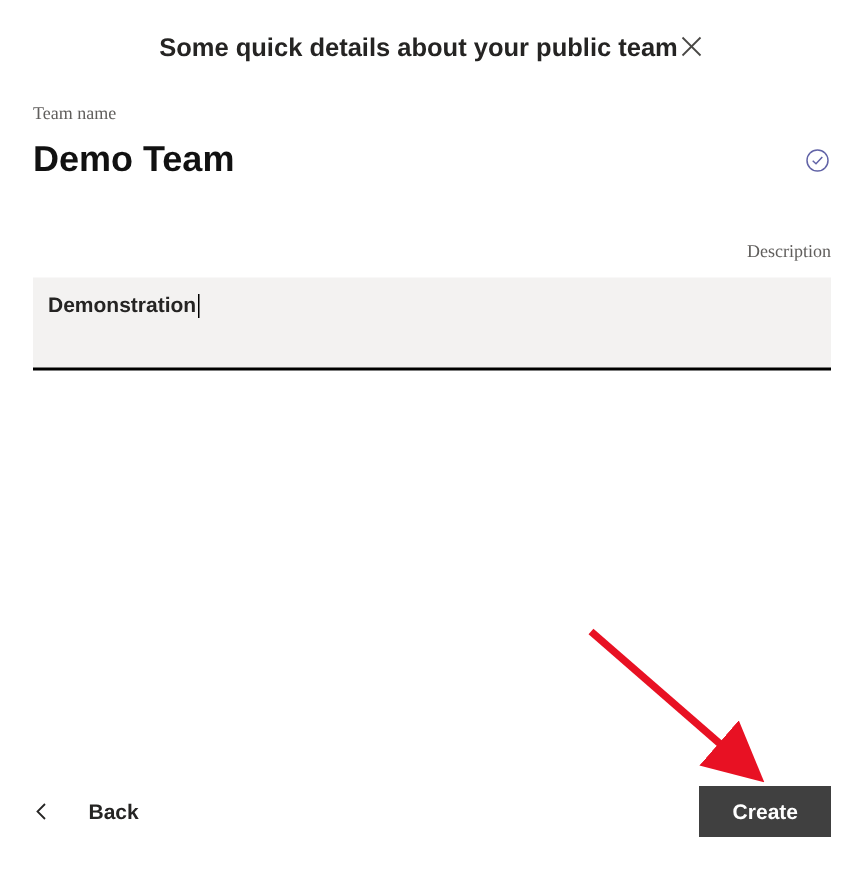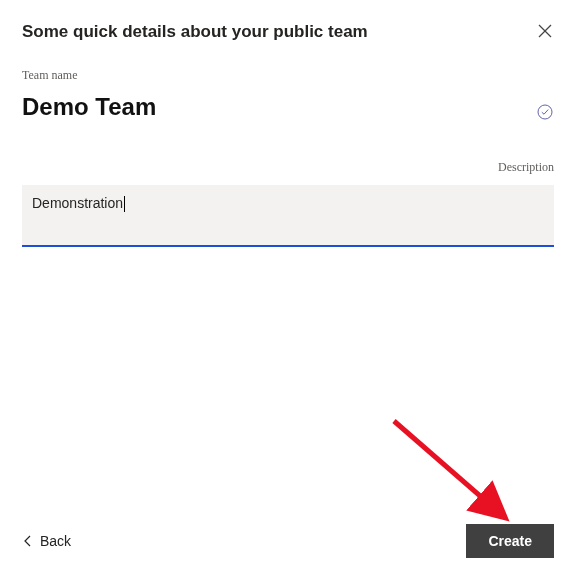--- a/index.html
+++ b/index.html
@@ -1,45 +1,45 @@
 <!DOCTYPE html>
 <html><head>
   <meta charset="utf-8">
   <style>
     * { box-sizing: border-box; margin: 0; padding: 0; }
     html, body { width: 576px; height: 579px; font-family: "Segoe UI", Arial, sans-serif; background: #fff; color: #252423; }
     .dialog { position: relative; width: 100%; height: 100%; padding: 22px 22px 18px 22px; }
-    .head { display: flex; align-items: flex-start; justify-content: space-between; }
+    .head { display: flex; align-items: flex-start; justify-content: center; }
     .title { font-size: 17px; font-weight: 700; color: #252423; }
     .close { width: 18px; height: 18px; cursor: pointer; color: #484644; display: flex; align-items: center; justify-content: center; }
     .close svg { width: 14px; height: 14px; }
 
     .field-label { font-size: 12px; color: #605e5c; margin-top: 26px; margin-bottom: 10px; font-family: Liberation Serif, serif; }
 
-    .name-row { display: flex; align-items: flex-end; justify-content: space-between; }
+    .name-row { display: flex; align-items: center; justify-content: space-between; }
     .team-name { font-size: 24px; font-weight: 800; color: #111; }
     .check { width: 18px; height: 18px; color: #6264a7; display: flex; align-items: center; justify-content: center; }
     .check svg { width: 16px; height: 16px; }
 
     .desc-wrap { margin-top: 8px; }
 
     .bottom-bar { position: absolute; left: 22px; right: 22px; bottom: 22px; height: 32px; display: flex; align-items: center; justify-content: space-between; }
-    .back { display: flex; align-items: center; gap: 6px; font-size: 14px; color: #252423; cursor: pointer; }
+    .back { display: flex; align-items: center; gap: 25px; font-size: 14px; color: #252423; cursor: pointer; font-weight: bold; }
     .back svg { width: 12px; height: 12px; }
     .create { background: #404040; color: #fff; border: none; font-size: 14px; font-weight: 600; padding: 9px 22px; cursor: pointer; }
 
     
     .arrow-annot { position: absolute; right: 52px; bottom: 48px; width: 140px; height: 120px; pointer-events: none; }
     .arrow-annot svg { width: 100%; height: 100%; }
 
     
     .cursor-bar { display:inline-block; width:1px; height:16px; background:#000; vertical-align:middle; margin-left:1px; animation: blink 1s step-end infinite; }
     @keyframes blink { 50% { opacity: 0; } }
     .desc-content { padding: 10px 10px; font-size: 14px; color: #252423; }
-    .desc-shell { width:100%; min-height:62px; background:#f3f2f1; border-bottom:2px solid #1d4ed8; cursor:text; }
+    .desc-shell { width:100%; min-height:62px; background:#f3f2f1; border-bottom:2px solid #000000; cursor:text;font-weight:bold; }
   </style>
 </head>
 <body>
 
 <div class="dialog">
 
   <div class="head">
     <div class="title">Some quick details about your public team</div>
     <div class="close">
       <svg viewBox="0 0 14 14" fill="none" stroke="currentColor" stroke-width="1.2">

